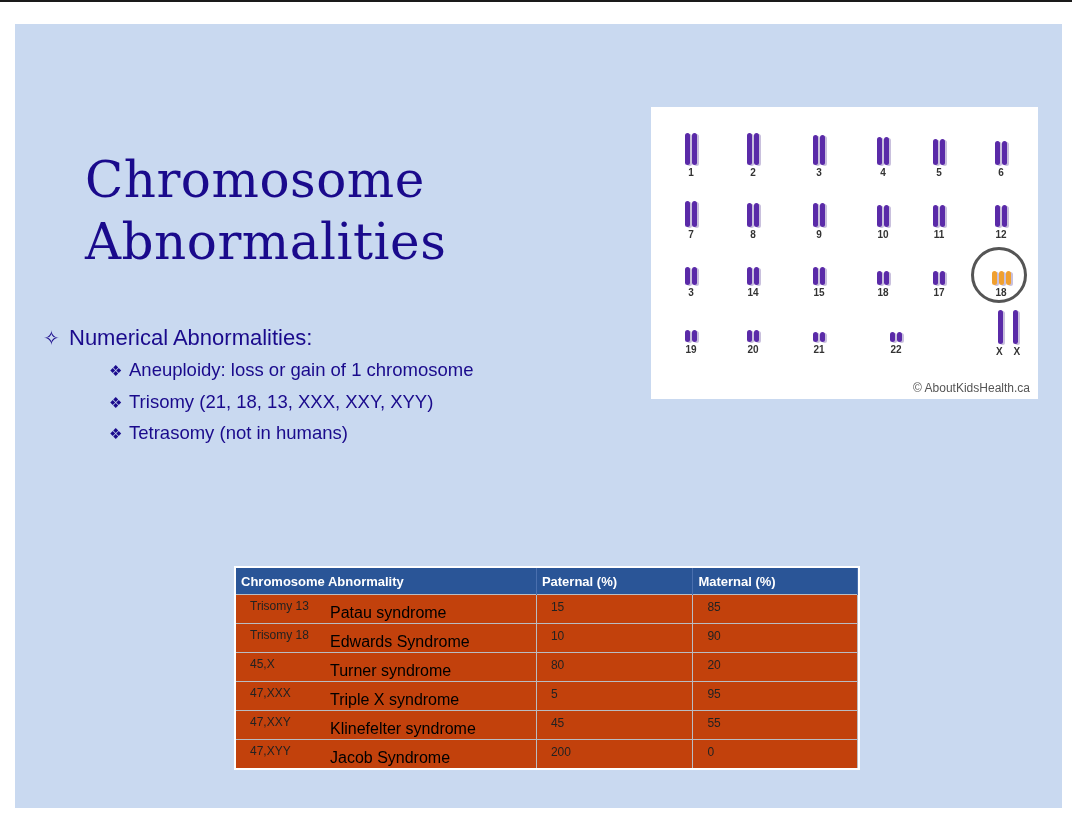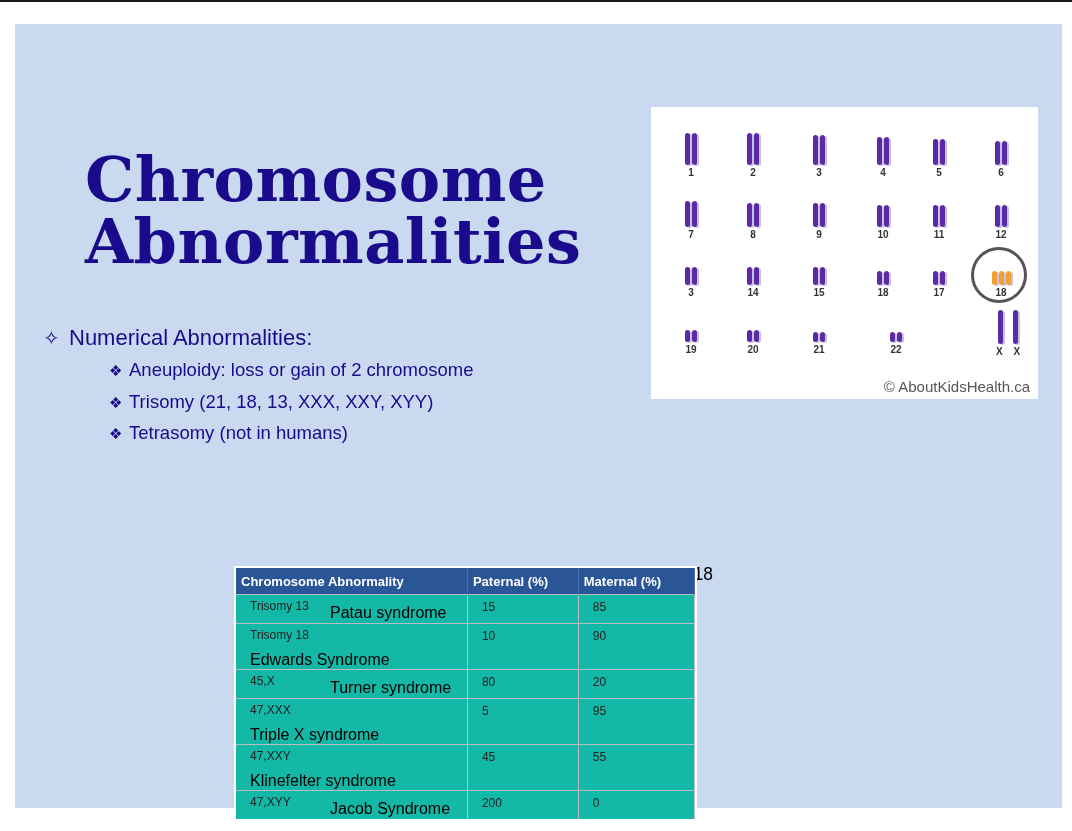--- a/index.html
+++ b/index.html
@@ -1,34 +1,34 @@
 <!DOCTYPE html>
 <html><head>
 <meta charset="utf-8">
 <style>
   html, body { margin:0; padding:0; }
   body { width:1072px; height:831px; background:#ffffff; position:relative; overflow:hidden; font-family:"Liberation Sans", sans-serif; }
   .topbar { position:absolute; left:0; top:0; width:1072px; height:2px; background:#1a1a1a; }
   .slide { position:absolute; left:15px; top:24px; width:1047px; height:784px; background:#c9d9f0; }
-  .title { position:absolute; left:70px; top:125px; width:440px; text-align:right; color:#1a0a8c;
-           font-family:"DejaVu Serif", "Liberation Serif", serif; font-size:62px; line-height:62px; font-weight:bold; letter-spacing:0.5px; }
+  .title { position:absolute; left:70px; top:125px; width:440px; text-align:left; color:#1a0a8c;
+           font-family:"DejaVu Serif", "Liberation Serif", serif; font-size:50px; line-height:62px; font-weight:normal; letter-spacing:0.5px; }
   .title div { white-space:nowrap; }
   .bullets { position:absolute; left:28px; top:297px; color:#1a0a8c; font-family:"Liberation Sans", sans-serif; }
   .lvl1 { font-size:22px; line-height:34px; white-space:nowrap; }
   .lvl1 .mk { display:inline-block; width:26px; font-size:20px; }
   .lvl2 { font-size:18.5px; line-height:30.5px; padding-left:66px; white-space:nowrap; }
   .lvl2 .mk { display:inline-block; width:20px; font-size:15px; }
   .karyo { position:absolute; left:636px; top:83px; width:387px; height:292px; background:#ffffff; }
   .chrom { position:absolute; width:40px; text-align:center; }
   .chrom .glyph { height:30px; display:flex; justify-content:center; align-items:flex-end; gap:2px; }
   .chrom .bar { display:inline-block; width:5px; background:#5a2aa8; border-radius:3px; box-shadow:2px 1px 0 #c9c0dd; }
   .chrom .num { font-size:10px; font-weight:bold; color:#333; line-height:12px; margin-top:2px; }
-  .copyright { position:absolute; right:8px; bottom:4px; font-size:15px; color:#555; }
+  .copyright { position:absolute; right:8px; bottom:4px; font-size:12px; color:#555; }
   .caption { position:absolute; left:241px; top:540px; font-size:17.5px; color:#000; white-space:nowrap; }
-  .tbl { position:absolute; left:236px; top:568px; width:459px; border-collapse:collapse; background:#14b8a6; box-shadow:0 0 0 2px #ffffff; }
+  .tbl { position:absolute; left:236px; top:568px; width:622px; border-collapse:collapse; background:#c2410c; box-shadow:0 0 0 2px #ffffff; }
   .tbl th { background:#2a5597; color:#ffffff; font-size:13px; font-weight:bold; text-align:left; height:26px; padding:0 5px; border-right:1px solid #4a6fae; }
   .tbl td { font-size:12px; color:#222; height:28px; padding:0 14px; border-top:1px solid #b9bcc3; border-right:1px solid #b9bcc3; vertical-align:top; position:relative; }
   .tbl td.num { padding-top:5px; height:23px; }
   .code { display:inline-block; width:80px; padding-top:4px; vertical-align:top; font-size:12px; }
   .syn { display:inline-block; font-size:16px; color:#000; vertical-align:top; padding-top:9px; white-space:nowrap; }
 </style>
 </head>
 <body>
 
 <div class="topbar"></div>
@@ -38,21 +38,21 @@
   <div class="title">
     <div>Chromosome</div>
     <div>Abnormalities</div>
   </div>
 
   <div class="bullets">
     <div class="lvl1">
       <span class="mk">✧</span><span>Numerical Abnormalities:</span>
     </div>
     <div class="lvl2">
-      <span class="mk">❖</span><span>Aneuploidy: loss or gain of 2  chromosome</span>
+      <span class="mk">❖</span><span>Aneuploidy: loss or gain of 1  chromosome</span>
     </div>
     <div class="lvl2">
       <span class="mk">❖</span><span>Trisomy (21, 18, 13, XXX, XXY, XYY)</span>
     </div>
     <div class="lvl2">
       <span class="mk">❖</span><span>Tetrasomy (not in humans)</span>
     </div>
   </div>
 
   <div class="karyo" id="karyo">

